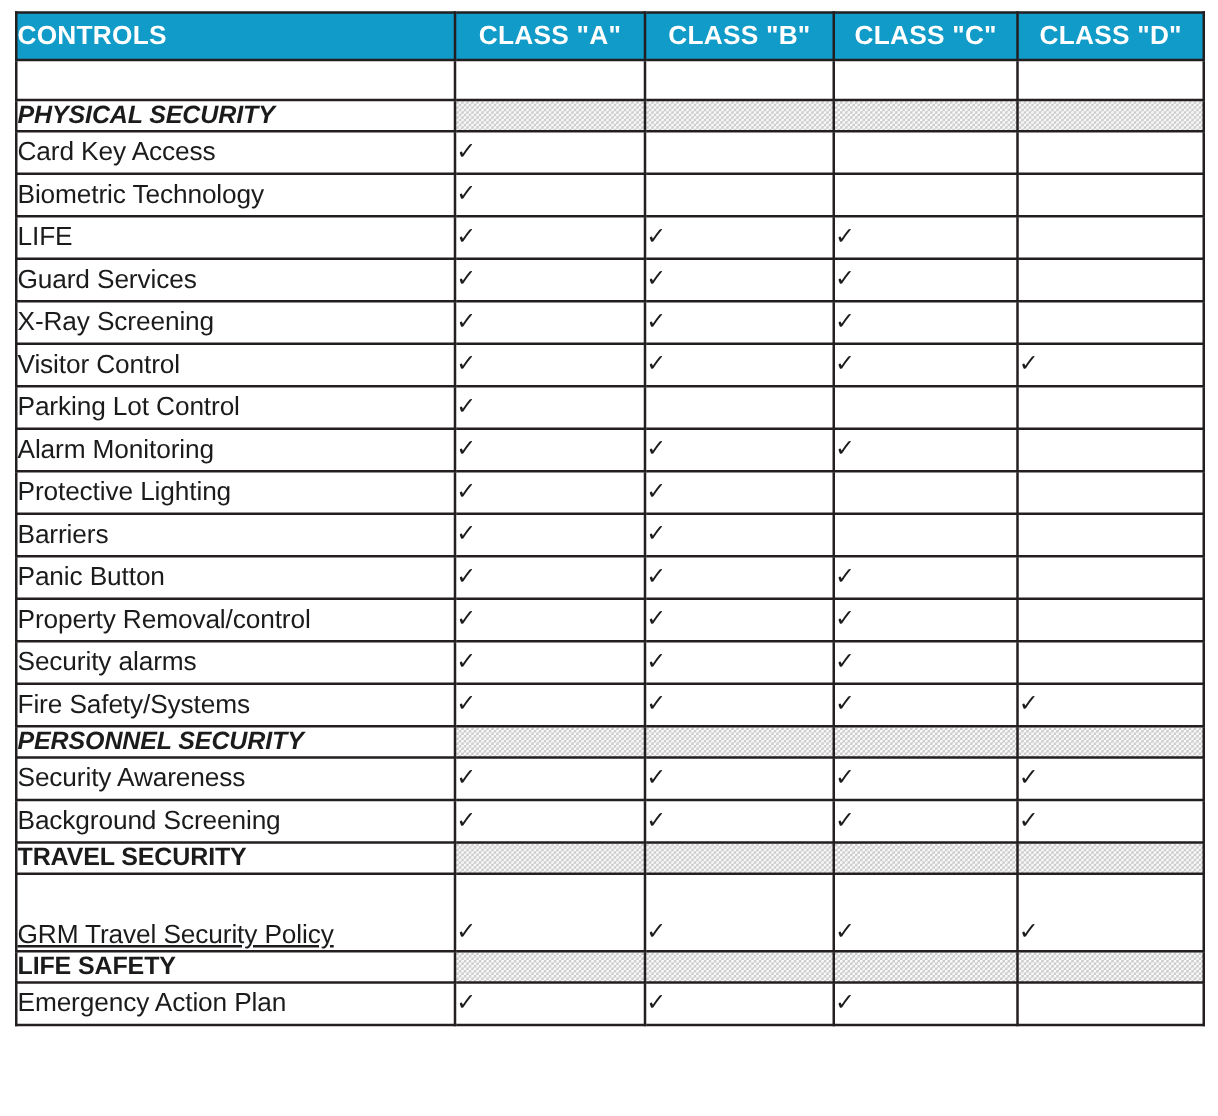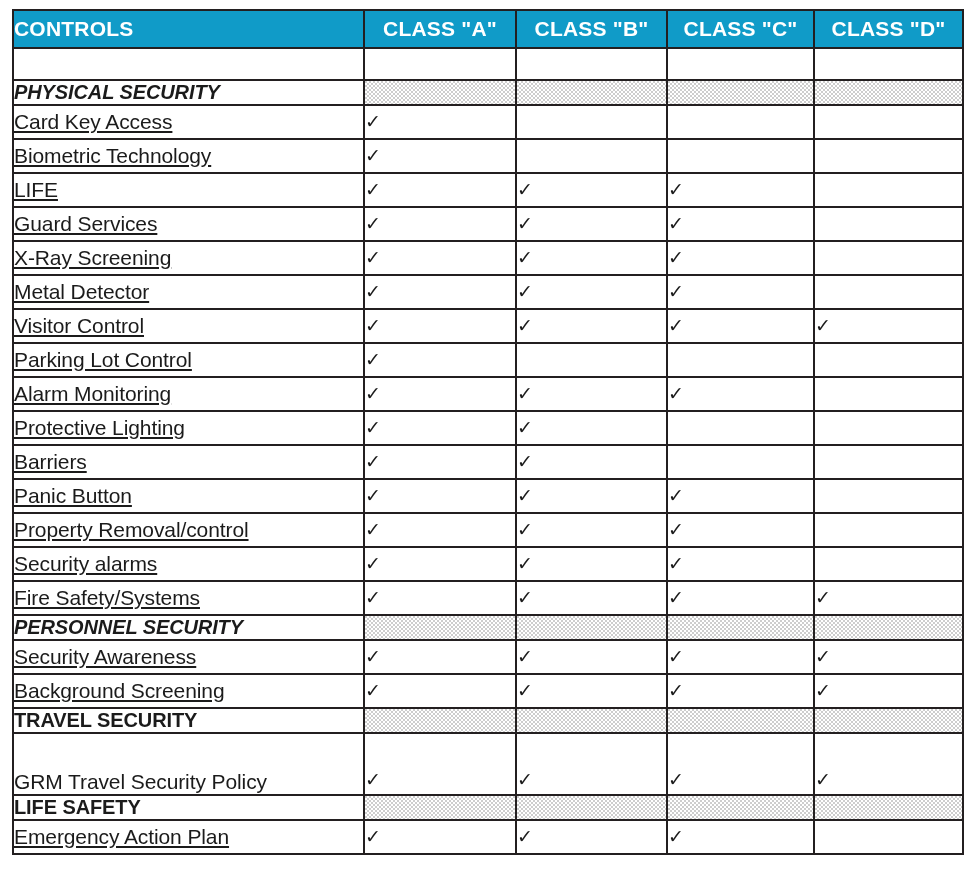--- a/index.html
+++ b/index.html
@@ -63,21 +63,21 @@
   
   td.label {
     text-align: left;
     padding-left: 10px;
     font-size: 21px;
     color: #1b1b1b;
     white-space: nowrap;
     letter-spacing: -0.1px;
   }
   tr.row-item td { height: 32px; }
-  tr.row-item td.label { font-weight: normal; text-decoration: underline; }
+  tr.row-item td.label { font-weight: normal; }
 
   
   tr.row-section td.label {
     font-weight: bold;
     font-size: 20px;
   }
   tr.row-section.italic td.label {
     font-style: italic;
   }
   tr.row-section td.mark {
@@ -90,20 +90,21 @@
   }
 
   
   tr.row-blank td { height: 30px; }
 
   
   tr.row-tall td { height: 56px; }
   tr.row-tall td.label {
     vertical-align: bottom;
     padding-bottom: 0;
+    text-decoration: underline;
   }
   tr.row-tall td.mark {
     vertical-align: bottom;
     padding-bottom: 4px;
   }
 
   td.mark {
     text-align: left;
     padding-left: 14px;
   }
@@ -181,27 +182,20 @@
           <td class="mark"><span class="check hidden">✓</span></td>
         </tr>
         <tr class="row-item">
           <td class="label">X-Ray Screening</td>
           <td class="mark"><span class="check">✓</span></td>
           <td class="mark"><span class="check">✓</span></td>
           <td class="mark"><span class="check">✓</span></td>
           <td class="mark"><span class="check hidden">✓</span></td>
         </tr>
         <tr class="row-item">
-          <td class="label">Metal Detector</td>
-          <td class="mark"><span class="check">✓</span></td>
-          <td class="mark"><span class="check">✓</span></td>
-          <td class="mark"><span class="check">✓</span></td>
-          <td class="mark"><span class="check hidden">✓</span></td>
-        </tr>
-        <tr class="row-item">
           <td class="label">Visitor Control</td>
           <td class="mark"><span class="check">✓</span></td>
           <td class="mark"><span class="check">✓</span></td>
           <td class="mark"><span class="check">✓</span></td>
           <td class="mark"><span class="check">✓</span></td>
         </tr>
         <tr class="row-item">
           <td class="label">Parking Lot Control</td>
           <td class="mark"><span class="check">✓</span></td>
           <td class="mark"><span class="check hidden">✓</span></td>

